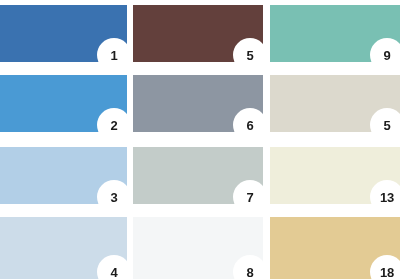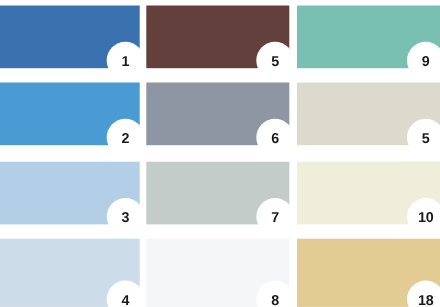--- a/index.html
+++ b/index.html
@@ -107,21 +107,21 @@
     <div class="swatch-tile" style="left: 270px; top: 75px; width: 130px; height: 57px;">
       <div class="swatch-color" style="background: rgb(220, 217, 205);"></div>
     </div>
     <div class="swatch-badge" style="background: rgb(255, 255, 255); color: rgb(27, 27, 27); left: 370px; top: 108px;">
       <span>5</span>
     </div>
     <div class="swatch-tile" style="left: 270px; top: 147px; width: 130px; height: 57px;">
       <div class="swatch-color" style="background: rgb(239, 238, 219);"></div>
     </div>
     <div class="swatch-badge" style="background: rgb(255, 255, 255); color: rgb(27, 27, 27); left: 370px; top: 180px;">
-      <span>10</span>
+      <span>13</span>
     </div>
     <div class="swatch-tile" style="left: 270px; top: 217px; width: 130px; height: 62px;">
       <div class="swatch-color" style="background: rgb(227, 203, 148);"></div>
     </div>
     <div class="swatch-badge" style="background: rgb(255, 255, 255); color: rgb(27, 27, 27); left: 370px; top: 255px;">
       <span>18</span>
     </div>
   </div>
 
 </body></html>

